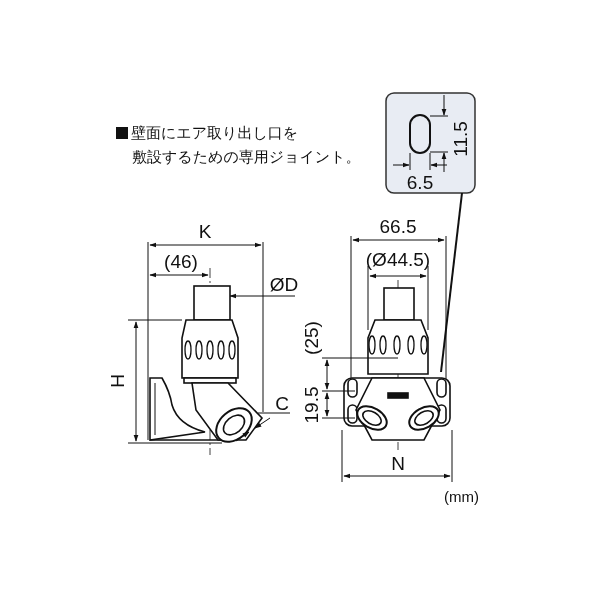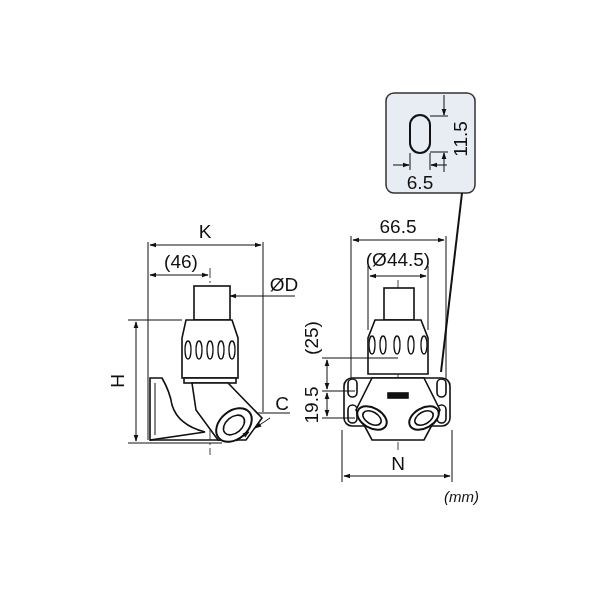--- a/index.html
+++ b/index.html
@@ -3,26 +3,28 @@
 <meta charset="utf-8">
 <style>
   html, body { margin:0; padding:0; background:#ffffff; }
   body { width:600px; height:600px; position:relative; overflow:hidden; font-family:"Liberation Sans", sans-serif; color:#111; }
   .desc { position:absolute; left:116px; top:121px; font-size:15px; line-height:24px; color:#111; }
   .desc .line { white-space:nowrap; }
   .desc .indent { padding-left:16px; }
   .desc .sq { display:inline-block; width:12px; height:12px; background:#111; margin-right:3px; vertical-align:-1px; }
   svg { position:absolute; left:0; top:0; }
   .dim { font-family:"Liberation Sans", sans-serif; font-size:19px; fill:#111; }
-  .unit { position:absolute; left:444px; top:488px; font-size:15px;font-style:italic; }
+  .unit { position:absolute; left:444px; top:488px; font-size:15px; }
 </style>
 </head>
 <body>
 
 <div class="desc">
+  <div class="line"><span class="sq"></span><span>壁面にエア取り出し口を</span></div>
+  <div class="line indent">敷設するための専用ジョイント。</div>
 </div>
 
 <svg width="600" height="600" viewBox="0 0 600 600">
   <defs>
     <marker id="ar" viewBox="0 0 10 10" refX="9" refY="5" markerWidth="7" markerHeight="7" orient="auto-start-reverse">
       <path d="M0,1.5 L10,5 L0,8.5 z" fill="#111"></path>
     </marker>
   </defs>
 
   <g>

